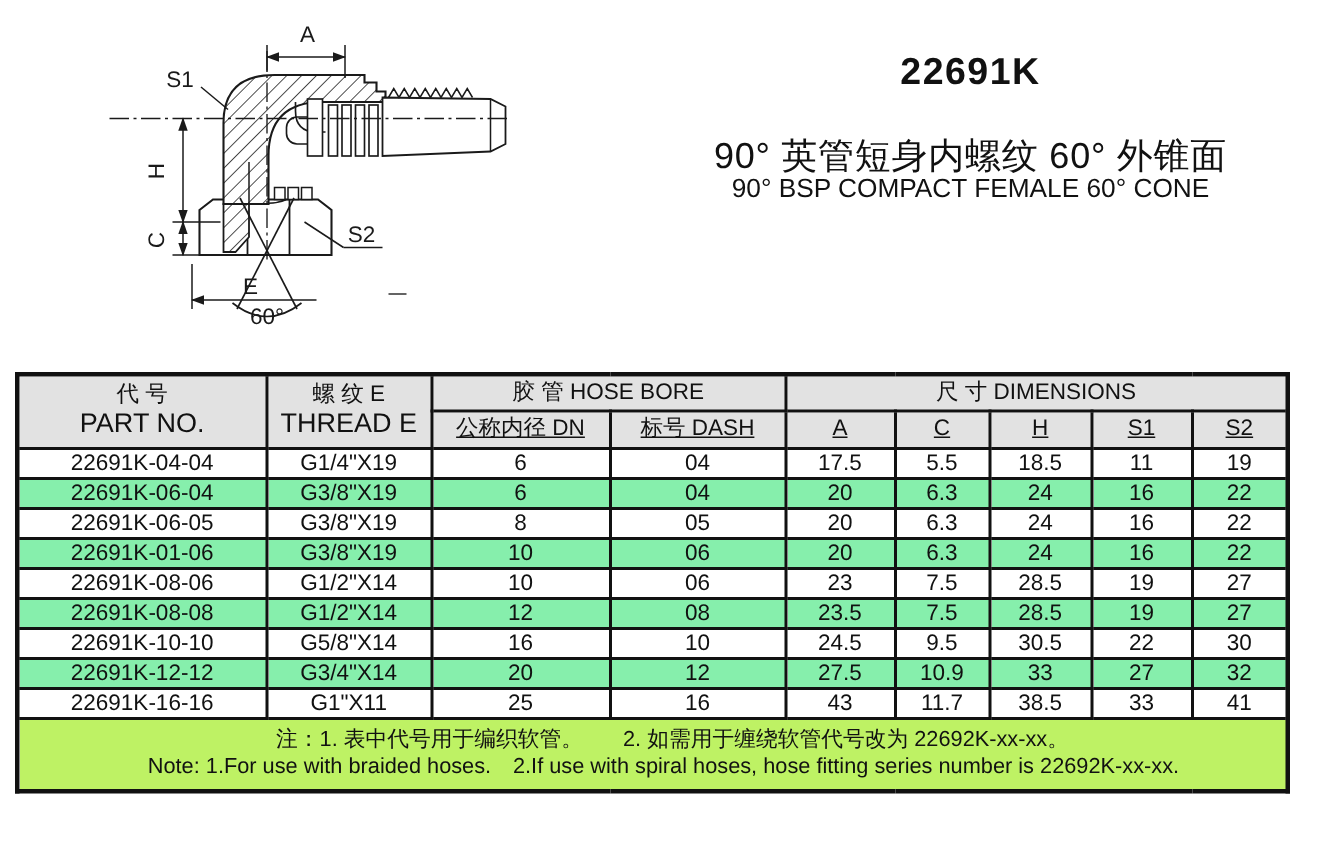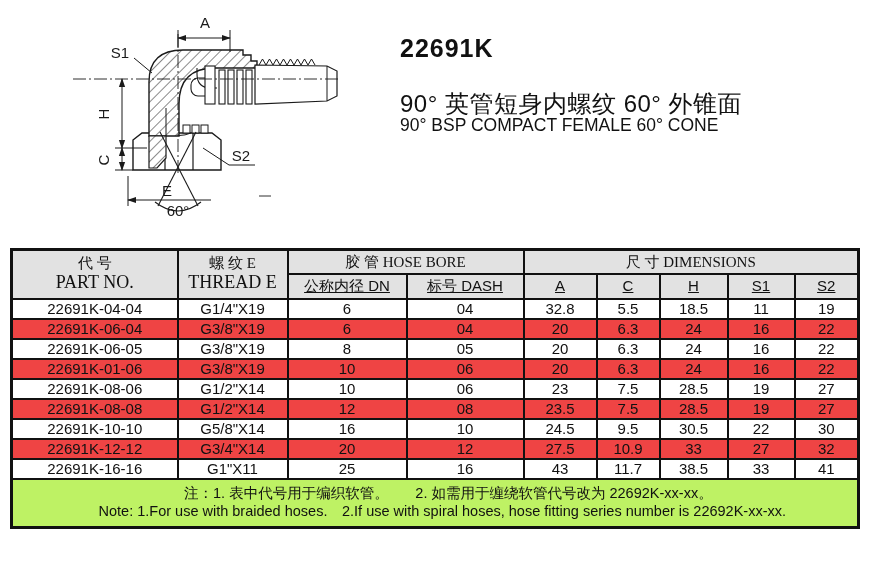--- a/index.html
+++ b/index.html
@@ -2,42 +2,42 @@
 <html><head>
 <meta charset="utf-8">
 <style>
   html,body{margin:0;padding:0;}
   body{
     width:894px;height:562px;background:#ffffff;position:relative;overflow:hidden;
     font-family:"Liberation Sans","DejaVu Sans",sans-serif;color:#111;
   }
   .page{position:absolute;inset:0;}
   
-  .title-block{position:absolute;left:400px;top:0;width:494px;height:240px;}
+  .title-block{position:absolute;left:400px;top:0;width:494px;height:240px;text-align:center;}
   .part-number{position:absolute;left:0;top:34px;width:100%;font-size:25px;font-weight:bold;letter-spacing:1px;}
   .subtitle-cn{position:absolute;left:0;top:88px;width:100%;font-size:24px;letter-spacing:0.5px;}
   .subtitle-en{position:absolute;left:0;top:115px;width:100%;font-size:17.5px;}
   
   .diagram{position:absolute;left:45px;top:8px;width:300px;height:232px;}
   .diagram svg{display:block;}
   .dimtext{font-size:15px;fill:#1a1a1a;font-family:"Liberation Sans","DejaVu Sans",sans-serif;}
   
   table.spec{
     position:absolute;left:10px;top:248px;width:847px;
     border-collapse:collapse;table-layout:fixed;
     border:3px solid #111;font-size:15px;
   }
   table.spec td, table.spec th{
     border:2px solid #111;text-align:center;vertical-align:middle;
     padding:0;font-weight:normal;line-height:1.2;overflow:hidden;white-space:nowrap;
   }
-  tr.hrow1{height:24px;font-family:Liberation Serif, serif;} tr.hrow2{height:25px;text-decoration:underline;} tr.data{height:18px;}
+  tr.hrow1{height:24px;} tr.hrow2{height:25px;text-decoration:underline;} tr.data{height:18px;}
   .hd{background:#e2e2e2;}
   .hd .l2{font-size:18px;}
-  tr.striped td{background:#ef4444;}
+  tr.striped td{background:#86efac;}
   td.notes-cell{height:46px;text-align:left;padding:3px 8px;font-size:14.5px;line-height:1.45;background:#bef264;}
   .note-seg1{display:inline-block;min-width:258px;}
 </style>
 </head>
 <body>
 
 <div class="page">
 
   <div class="diagram">
     <svg width="300" height="232" viewBox="0 0 300 232">
@@ -174,21 +174,21 @@
         <th class="hd">S1</th>
         <th class="hd">S2</th>
       </tr>
     </thead>
     <tbody>
         <tr class="data">
       <td>22691K-04-04</td>
       <td>G1/4"X19</td>
       <td>6</td>
       <td>04</td>
-      <td>32.8</td>
+      <td>17.5</td>
       <td>5.5</td>
       <td>18.5</td>
       <td>11</td>
       <td>19</td>
     </tr>
         <tr class="data striped">
       <td>22691K-06-04</td>
       <td>G3/8"X19</td>
       <td>6</td>
       <td>04</td>

